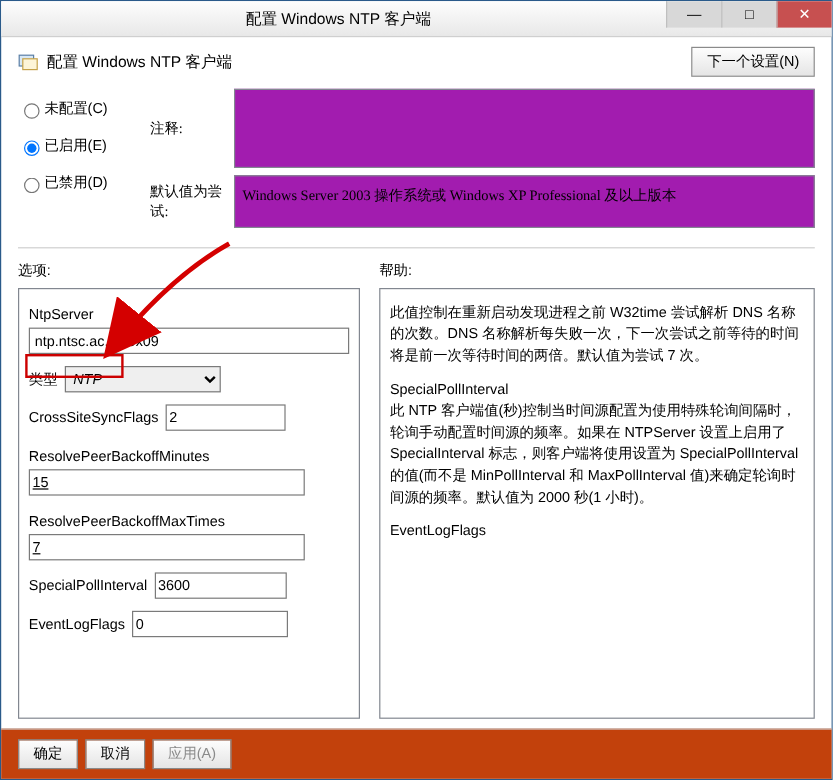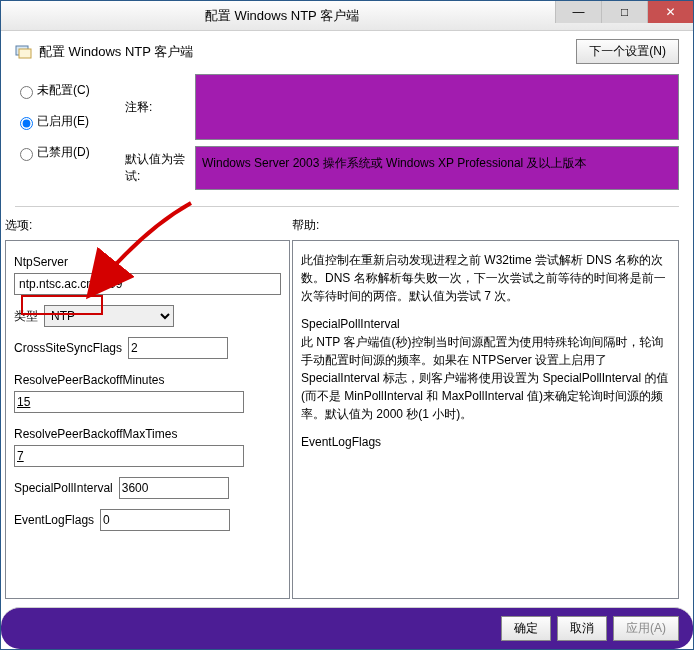--- a/index.html
+++ b/index.html
@@ -72,38 +72,38 @@
   .btn[disabled] { color: #8a8a8a; }
   .config-area {
     display: flex;
     padding: 4px 14px 6px 14px;
     column-gap: 10px;
     justify-content: center;
   }
   .radio-col { width: 100px; padding-top: 4px; }
   .radio-col label { display: block; margin: 4px 0 14px 0; }
   .radio-col input { margin-right: 4px; vertical-align: middle; }
-  .meta-col { flex: 1; }
+  .meta-col { flex: 1; font-family: Liberation Serif, serif; }
   .meta-row { display: flex; align-items: center; margin-bottom: 6px; }
   .meta-label { width: 70px; }
   .meta-box {
     flex: 1;
     border: 1px solid #828790;
     background: #a21caf;
     min-height: 22px;
     padding: 8px 6px;
     font-size: 12px;
   }
   .meta-box.tall { height: 66px; resize: none; font-family: inherit; }
   .divider { height: 1px; background: #cfcfcf; margin: 4px 14px; }
   .main-area {
     flex: 1;
     display: flex;
-    padding: 6px 14px 8px 4px;
-    gap: 2px;
+    padding: 6px 14px 8px 14px;
+    gap: 16px;
     min-height: 0;
   }
   .panel-head { margin-bottom: 6px; }
   .options-col { width: 285px; display: flex; flex-direction: column; }
   .help-col { flex: 1; display: flex; flex-direction: column; }
   .panel-box {
     flex: 1;
     border: 1px solid #828790;
     background: #fff;
     padding: 10px 8px;
@@ -119,38 +119,38 @@
     width: 100%;
     border: 1px solid #7a7a7a;
     padding: 2px 4px;
     height: 22px;
   }
   .row-inline { display: flex; align-items: center; gap: 6px; }
   .opt-select {
     border: 1px solid #7a7a7a;
     height: 22px;
     padding: 1px 2px;
+    font-style: italic;
   }
   .opt-spin {
     border: 1px solid #7a7a7a;
     height: 22px;
     padding: 1px 2px;
     width: 110px;
   }
   .spin-wide { display:flex;text-decoration:underline; }
   .opt-spin.w210 { width: 230px; }
   .help-text p { margin: 0 0 10px 0; line-height: 1.5; }
   .footer {
     border-top: 1px solid #cfcfcf;
     padding: 8px 14px;
     display: flex;
-    justify-content: flex-end;
+    justify-content: flex-start;
     gap: 6px;
-    background: #4c1d95;
-    border-radius: 19px;
+    background: #c2410c;
   }
   .arrow-svg {
     position: absolute;
     left: 80px; top: 200px;
     pointer-events: none;
     z-index: 10;
   }
   .highlight-box {
     position: absolute;
     border: 2px solid #c00;

